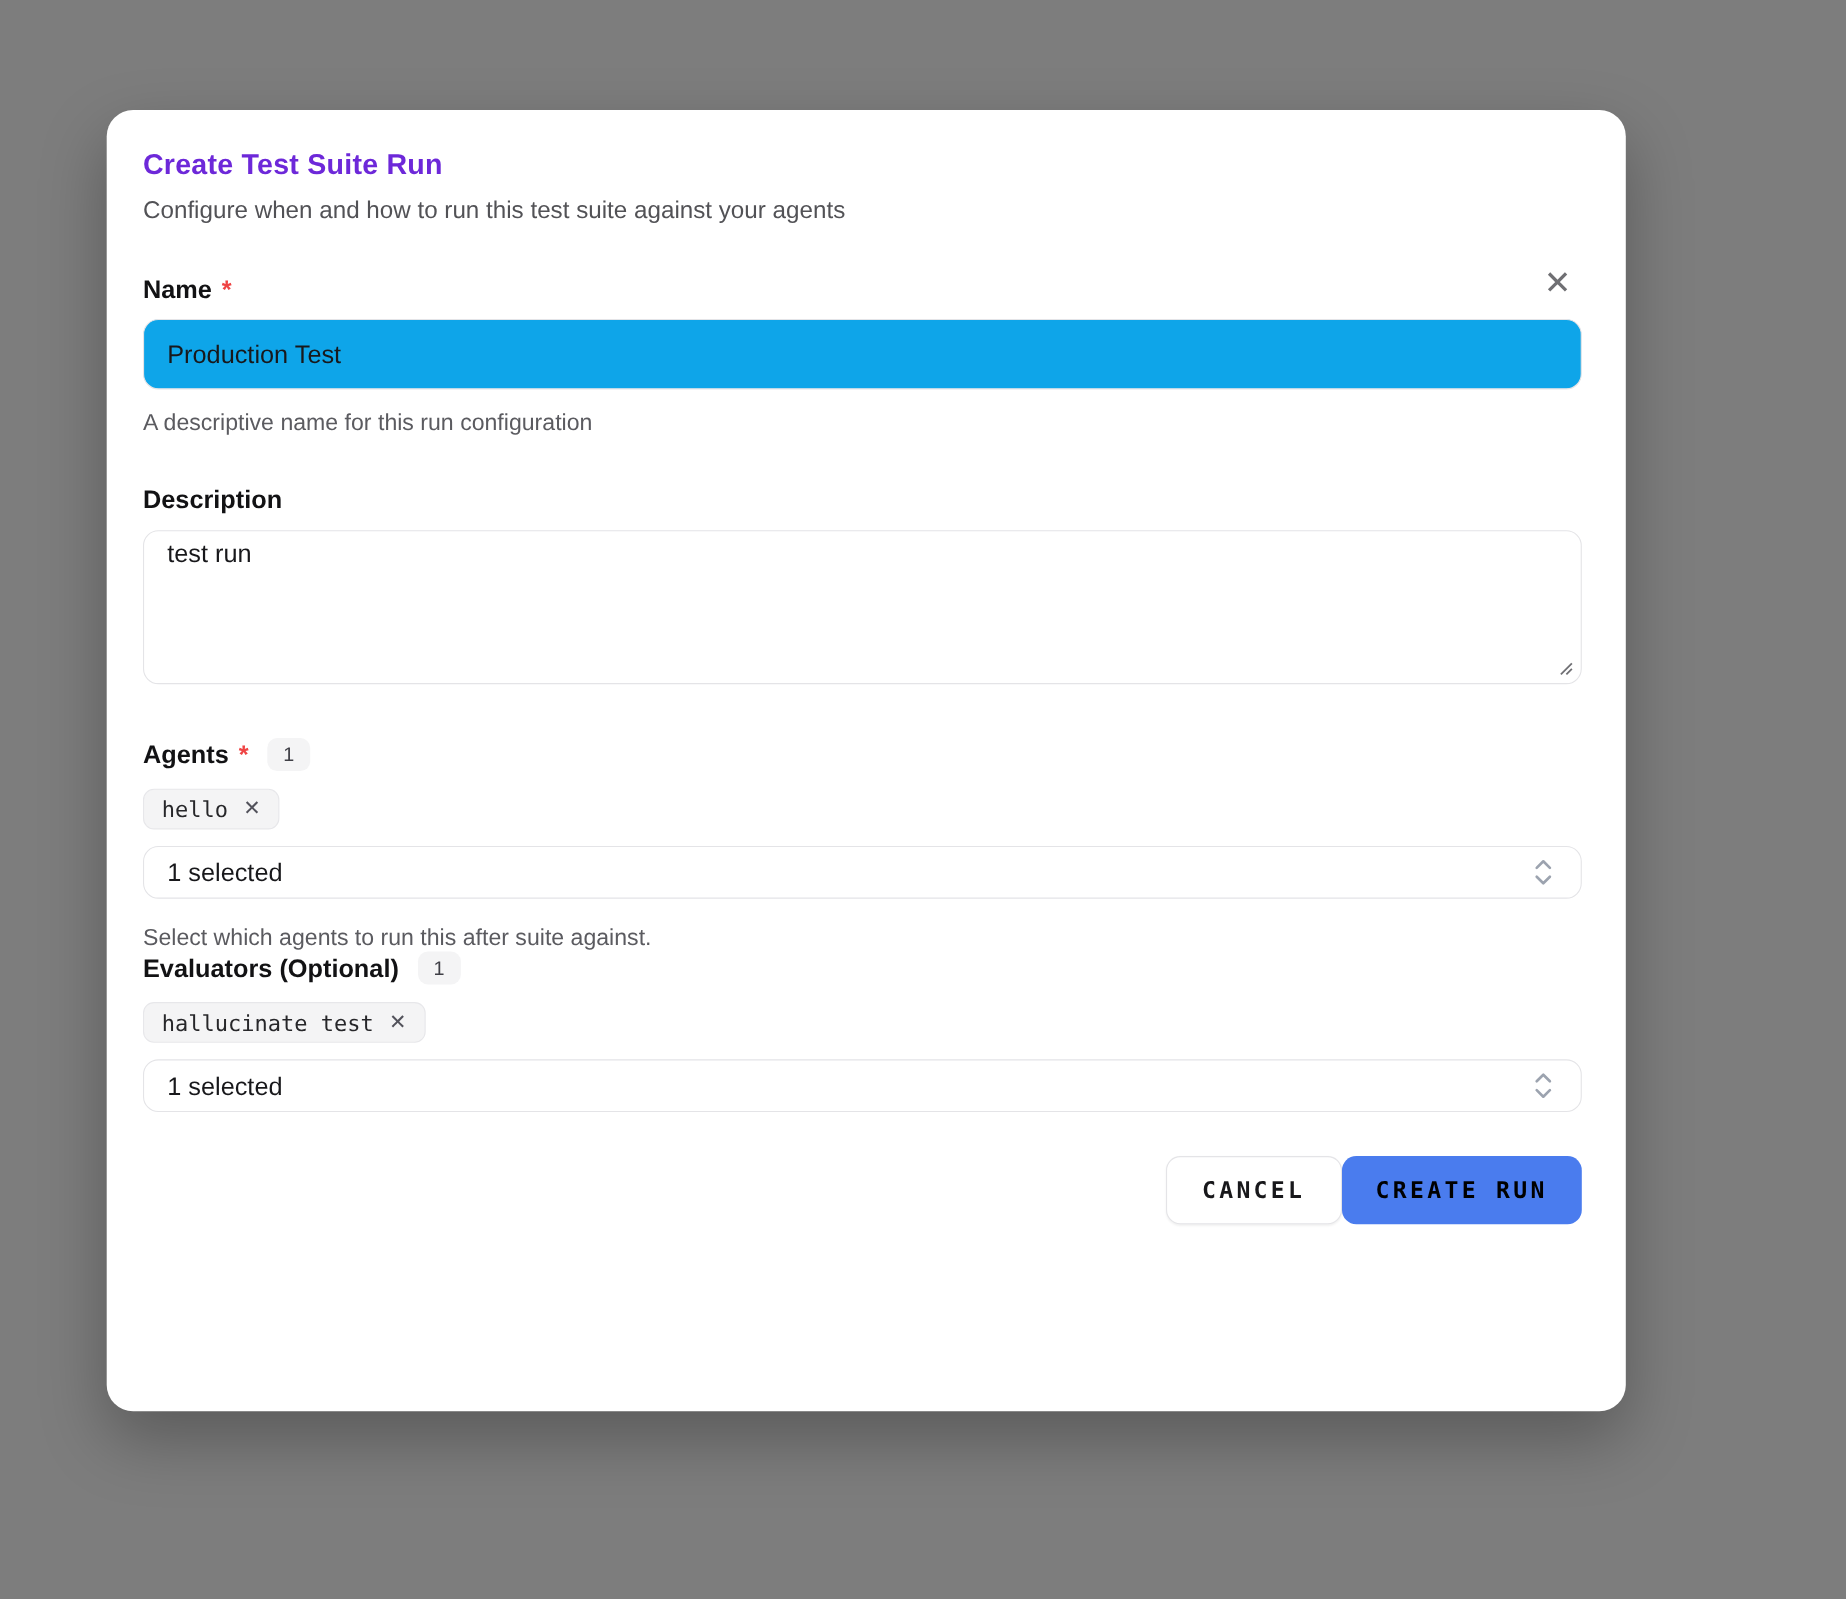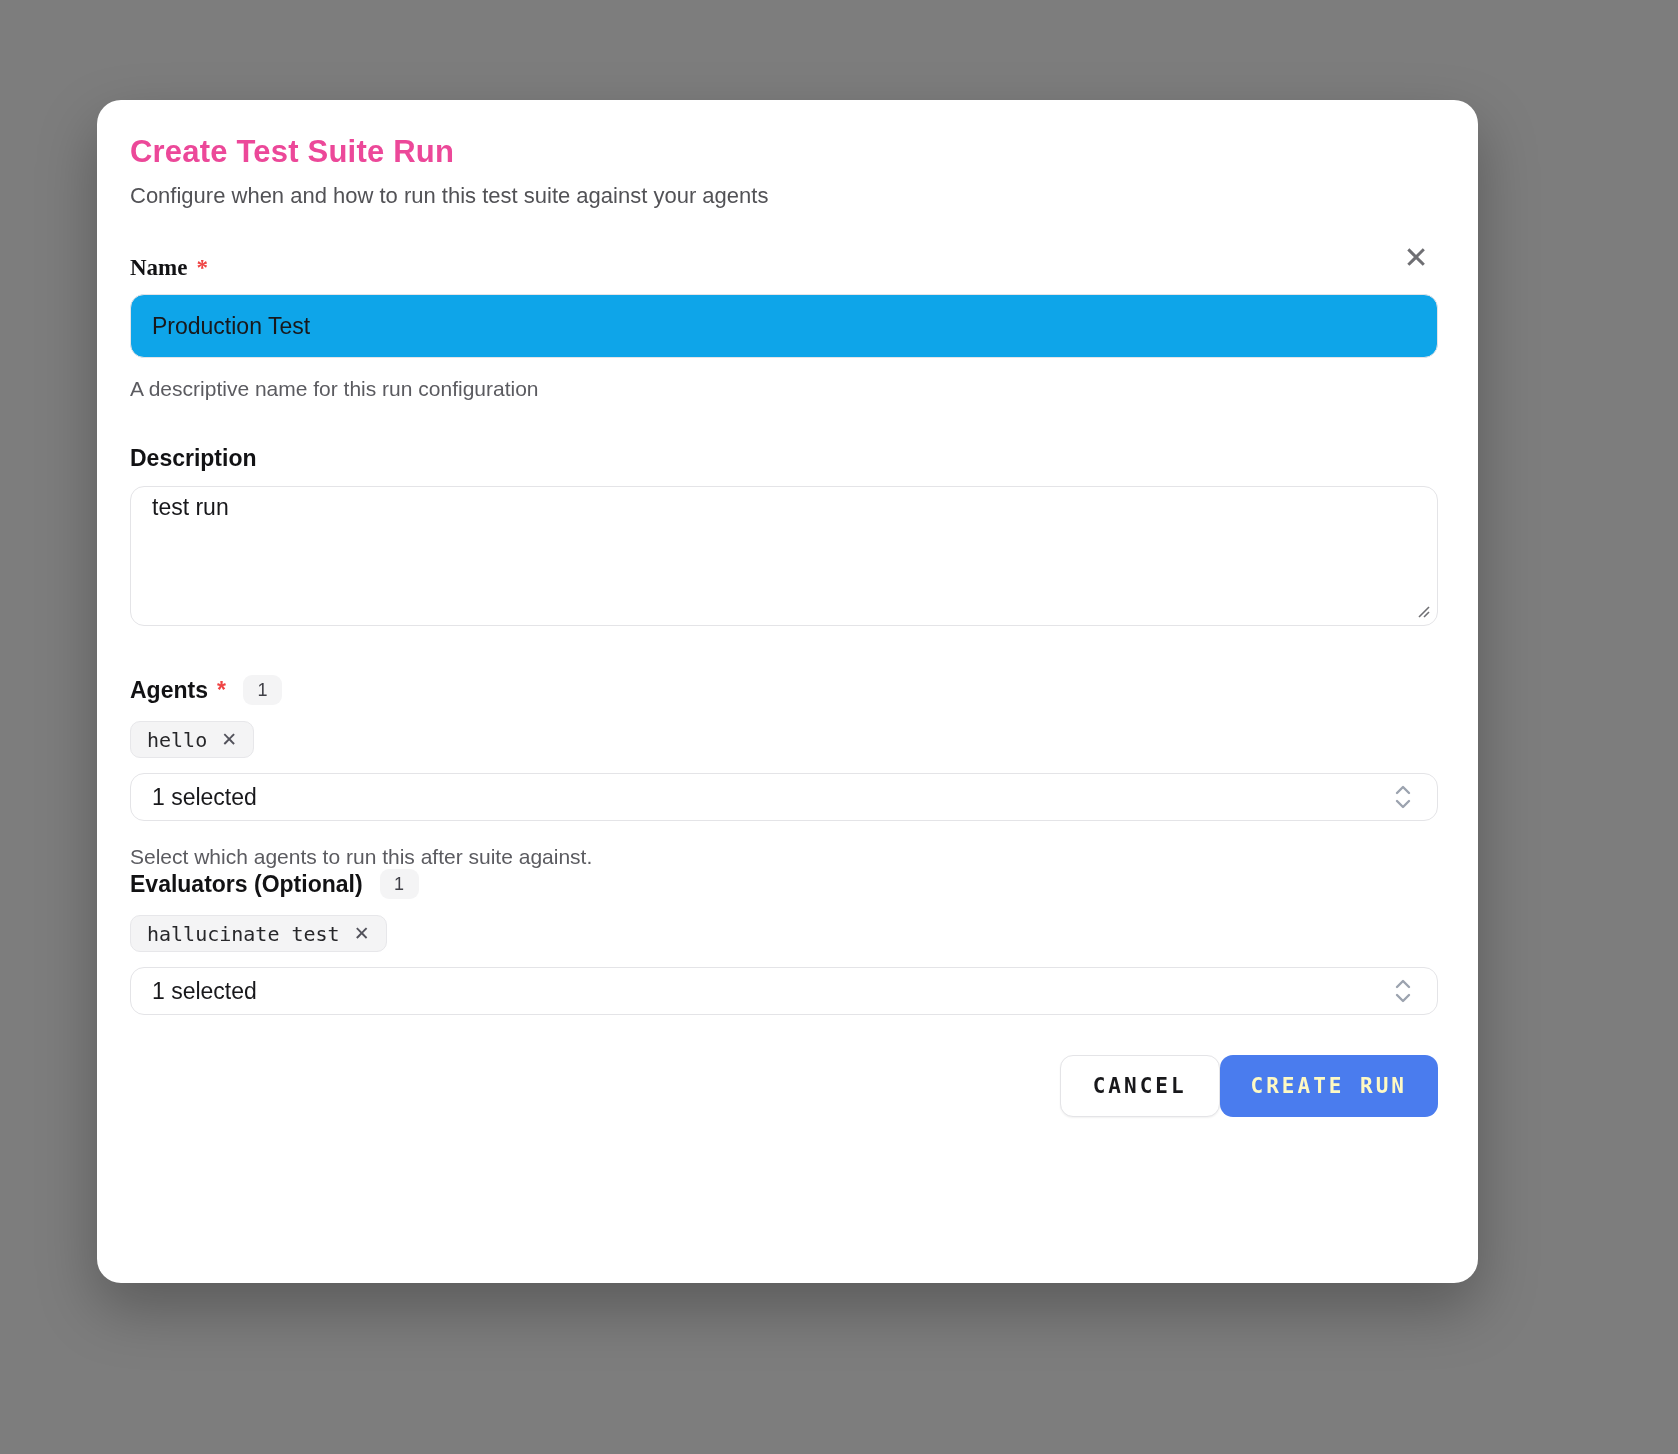--- a/index.html
+++ b/index.html
@@ -24,23 +24,23 @@
     top: 138px; right: 42px;
     width: 40px; height: 40px;
     display: flex; align-items: center; justify-content: center;
     font-size: 30px; font-weight: 300;
     color: #6f6f73;
     cursor: pointer;
     background: none; border: none;
     line-height: 1;
   }
   .title {
-    font-size: 31px;
+    font-size: 26px;
     font-weight: 700;
-    color: #ec4899;
+    color: #6d28d9;
     letter-spacing: 0.2px;
   }
   .subtitle {
     margin-top: 13px;
     font-size: 22px;
     color: #525256;
     font-weight: 400;
   }
   .field-label-row {
     display: flex; align-items: center; gap: 9px;
@@ -128,21 +128,21 @@
     display: flex; align-items: center; justify-content: space-between;
     padding: 0 21px 0 21px;
     cursor: pointer;
     background: #fff;
   }
   .select-value {
     font-size: 23px;
     color: #18181b;
   }
   .chevron-updown { flex: 0 0 auto; margin-right: 2px; }
-  .section-gap-1 { margin-top: 46px; font-family: Liberation Serif, serif; }   
+  .section-gap-1 { margin-top: 46px; }   
   .section-gap-2 { margin-top: 44px; }   
   .section-gap-3 { margin-top: 49px; }   
   .section-gap-4 { }   
   .helper-agents { margin-top: 24px; }
   .helper-evals { margin-top: 23px; }
   .actions {
     margin-top: 40px;
     display: flex; justify-content: flex-end; align-items: center;
   }
   .btn {
@@ -158,21 +158,21 @@
   .btn-cancel {
     background: #ffffff;
     border: 1px solid #e4e4e7;
     color: #18181b;
     padding: 0 32px;
     box-shadow: 0 1px 2px rgba(0,0,0,0.06);
   }
   .btn-create {
     background: #4a7cee;
     border: none;
-    color: #fef9c3;
+    color: #000000;
     padding: 0 31px;
   }
 </style>
 </head>
 <body>
 
 <div class="overlay" style="position:absolute;inset:0;">
   <div class="modal">
 
     <button class="close">✕</button>

